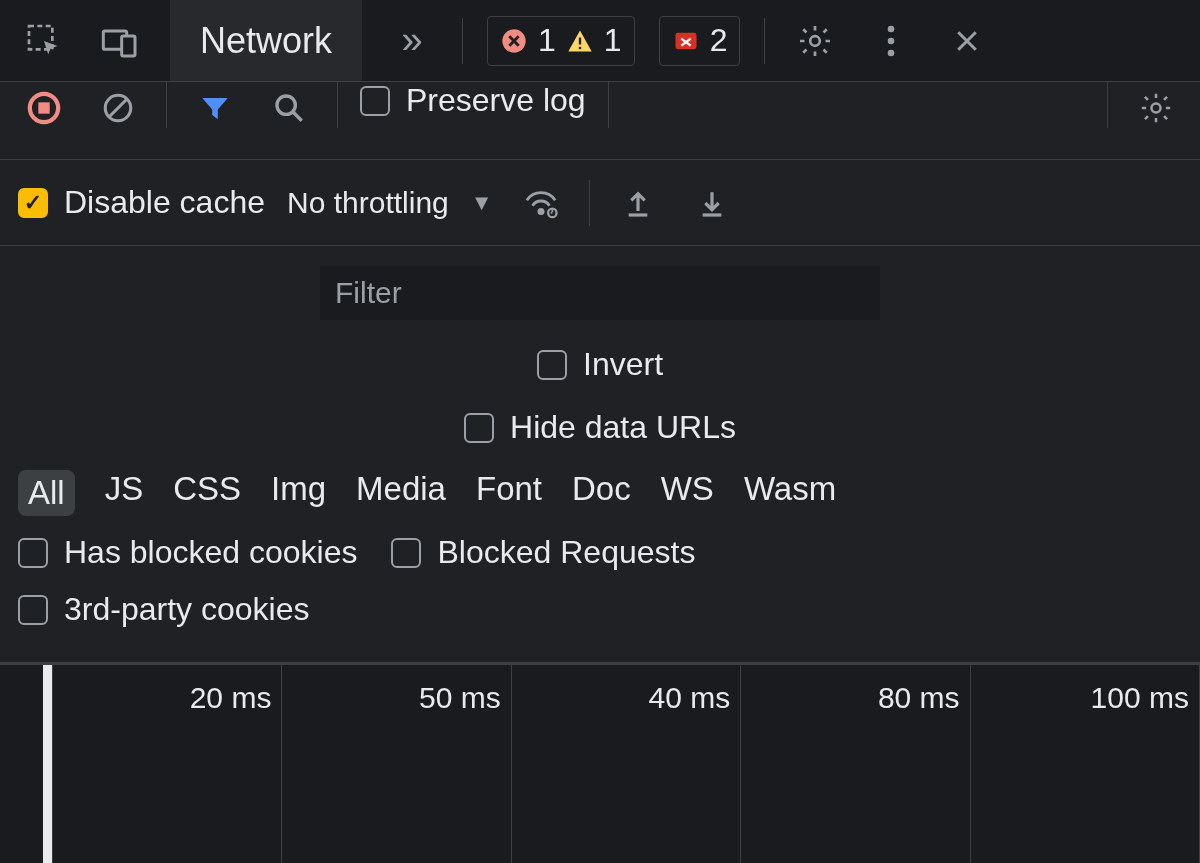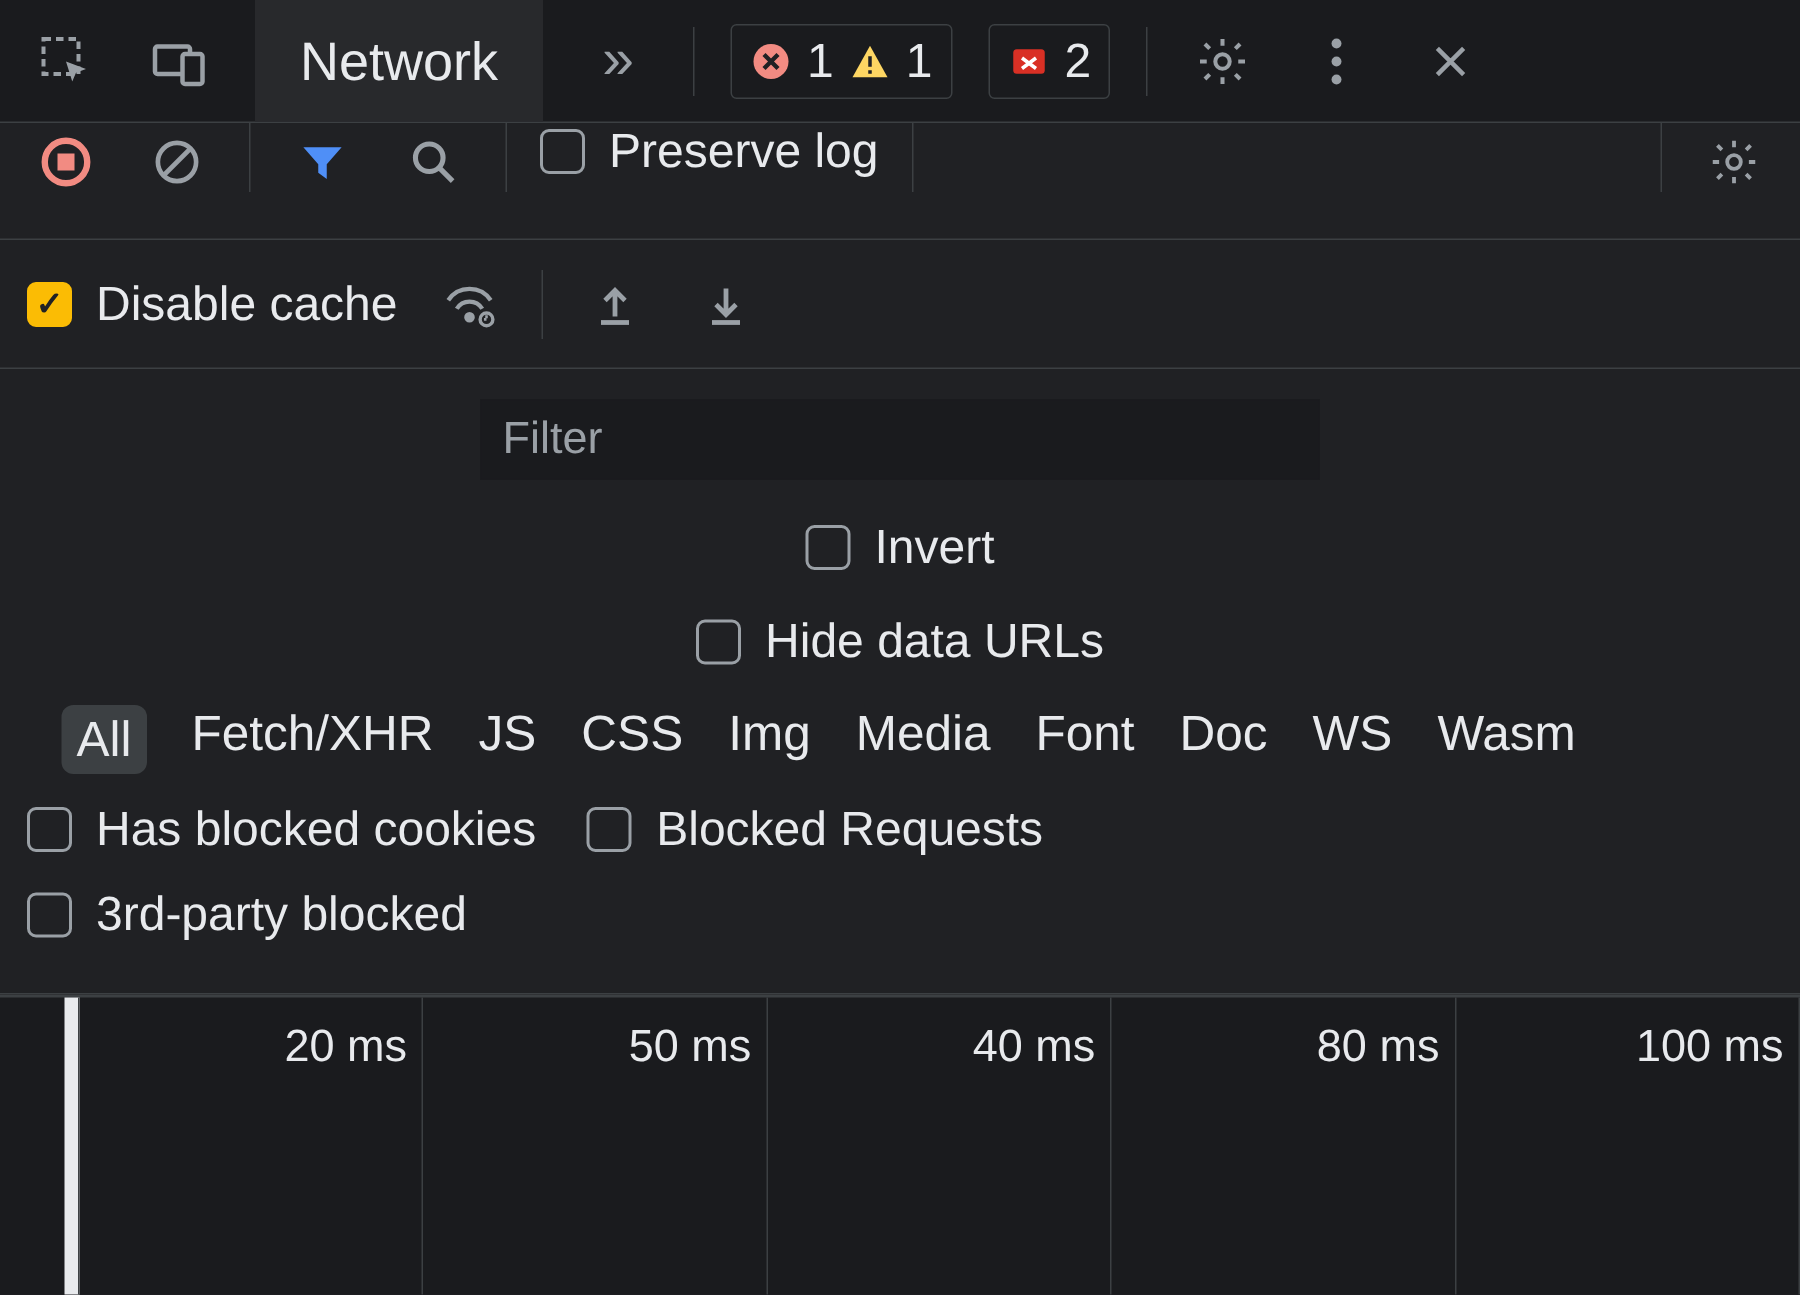--- a/index.html
+++ b/index.html
@@ -115,21 +115,20 @@
     padding: 0 14px;
     font-family: inherit;
   }
   .filter-input::placeholder { color: var(--text-muted); }
 
   .type-chips {
     display: flex;
     gap: 30px;
     padding: 14px 0 8px 0;
     font-size: 33px;
-    margin-left: 23px;
   }
   .chip { cursor: pointer; }
   .chip.active {
     background: var(--chip-bg);
     padding: 4px 10px;
     border-radius: 8px;
   }
 
   .cb-row {
     display: flex;
@@ -317,20 +316,24 @@
   </div>
 </div>
 
 <div class="row2">
 
   <label class="cb-group">
     <span class="cb checked">✓</span>
     <span>Disable cache</span>
   </label>
 
+  <div class="throttling-select">
+    <span>No throttling</span>
+    <span class="triangle-down">▼</span>
+  </div>
 
   <div class="icon-btn">
     <svg width="38" height="34" viewBox="0 0 26 24" fill="none" stroke="#9aa0a6" stroke-width="2">
       <path d="M3 10 A12 12 0 0 1 23 10"></path>
       <path d="M7 14 A7 7 0 0 1 19 14"></path>
       <circle cx="13" cy="18" r="1.5" fill="#9aa0a6"></circle>
       <circle cx="21" cy="19" r="3" stroke-width="1.6"></circle>
       <path d="M21 17v1.5M19.8 19h1.2" stroke-width="1.2"></path>
     </svg>
   </div>
@@ -363,21 +366,20 @@
     </label>
 
     <label class="cb-group">
       <span class="cb"></span>
       <span>Hide data URLs</span>
     </label>
   </div>
 
   <div class="type-chips" id="type-chips">
       <span class="chip active">All</span>
-      <span class="chip">Fetch/XHR</span>
       <span class="chip">JS</span>
       <span class="chip">CSS</span>
       <span class="chip">Img</span>
       <span class="chip">Media</span>
       <span class="chip">Font</span>
       <span class="chip">Doc</span>
       <span class="chip">WS</span>
       <span class="chip">Wasm</span>
     </div>
 
@@ -387,21 +389,21 @@
       <span>Has blocked cookies</span>
     </label>
     <label class="cb-group">
       <span class="cb"></span>
       <span>Blocked Requests</span>
     </label>
   </div>
   <div class="cb-row">
     <label class="cb-group">
       <span class="cb"></span>
-      <span>3rd-party blocked</span>
+      <span>3rd-party cookies</span>
     </label>
   </div>
 </div>
 
 <div class="timeline">
   <div class="tl-handle"></div>
   <div class="tl-grid" id="tl-grid">
       <div class="tl-cell">
         <span class="tl-label">20 ms</span>
       </div>

